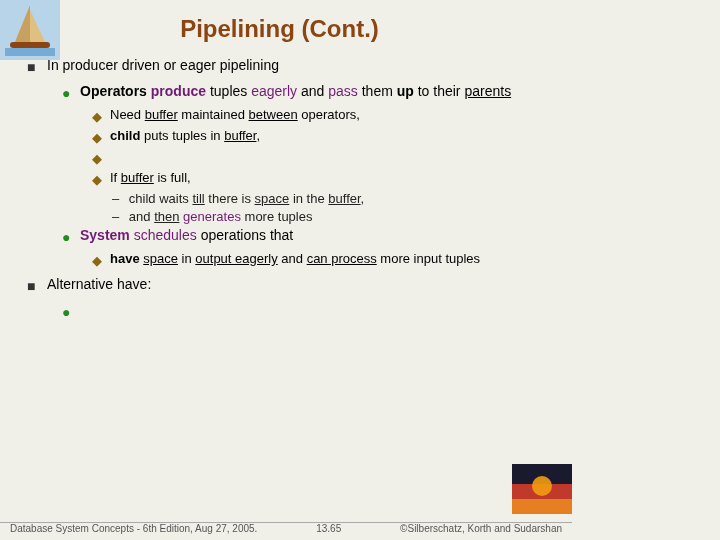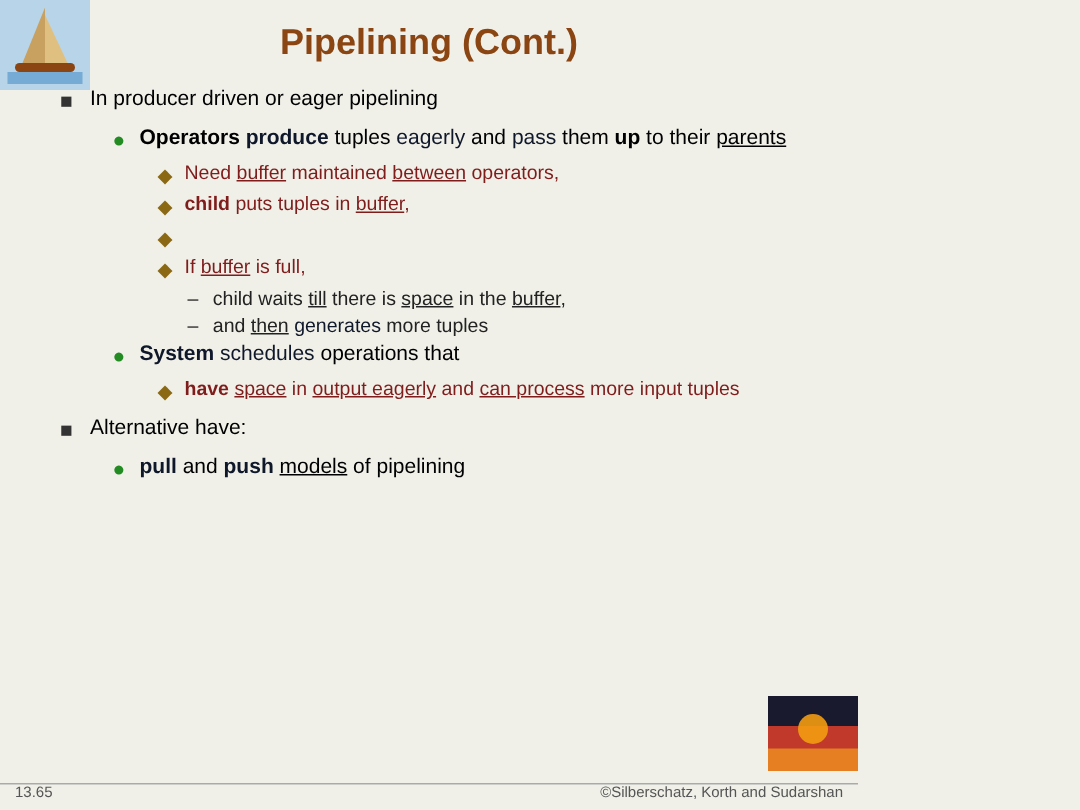--- a/index.html
+++ b/index.html
@@ -9,21 +9,21 @@
       background: #f0f0e8;
       font-family: Arial, sans-serif;
       font-size: 14px;
       overflow: hidden;
       position: relative;
     }
     .slide {
       width: 572px;
       height: 540px;
       background: #f0f0e8;
-      padding: 10px 30px 10px 30px;
+      padding: 10px 30px 10px 17px;
       position: relative;
     }
     .title {
       text-align: center;
       font-size: 24px;
       font-weight: bold;
       color: #8B4513;
       margin-bottom: 14px;
       margin-top: 5px;
     }
@@ -77,33 +77,33 @@
     }
     .level3-bullet {
       color: #8B6914;
       font-size: 13px;
       margin-right: 8px;
       margin-top: 2px;
       min-width: 10px;
     }
     .level3-text {
       font-size: 13px;
-      color: #7f1d1d;
+      color: #000000;
     }
     .sub-indent {
       margin-left: 85px;
       margin-bottom: 3px;
       font-size: 13px;
       color: #222;
     }
     .dash {
       margin-right: 6px;
       color: #222;
     }
-    .green { color: #0f172a; }
+    .green { color: #701a75; }
     .bold { font-weight: bold; }
     .italic { }
     .underline { text-decoration: underline; }
     .footer {
       position: absolute;
       bottom: 6px;
       left: 0;
       right: 0;
       display: flex;
       justify-content: space-between;
@@ -231,30 +231,23 @@
 
     <div class="level1" style="margin-top:8px;">
       <span class="level1-bullet">■</span>
       <div>
         <span>Alternative have:</span>
       </div>
     </div>
 
     <div class="level2">
       <span class="level2-bullet">●</span>
-      <div>
-        <span class="green bold">pull</span>
-        <span> and </span>
-        <span class="green bold">push</span>
-        <span> </span>
-        <span class="italic underline">models</span>
-        <span> of pipelining</span>
-      </div>
     </div>
 
   </div>
 
   <div class="footer">
+    <span>Database System Concepts - 6th Edition, Aug 27, 2005.</span>
     <span>13.65</span>
     <span>©Silberschatz, Korth and Sudarshan</span>
   </div>
 
 </div>
 
 </body></html>

